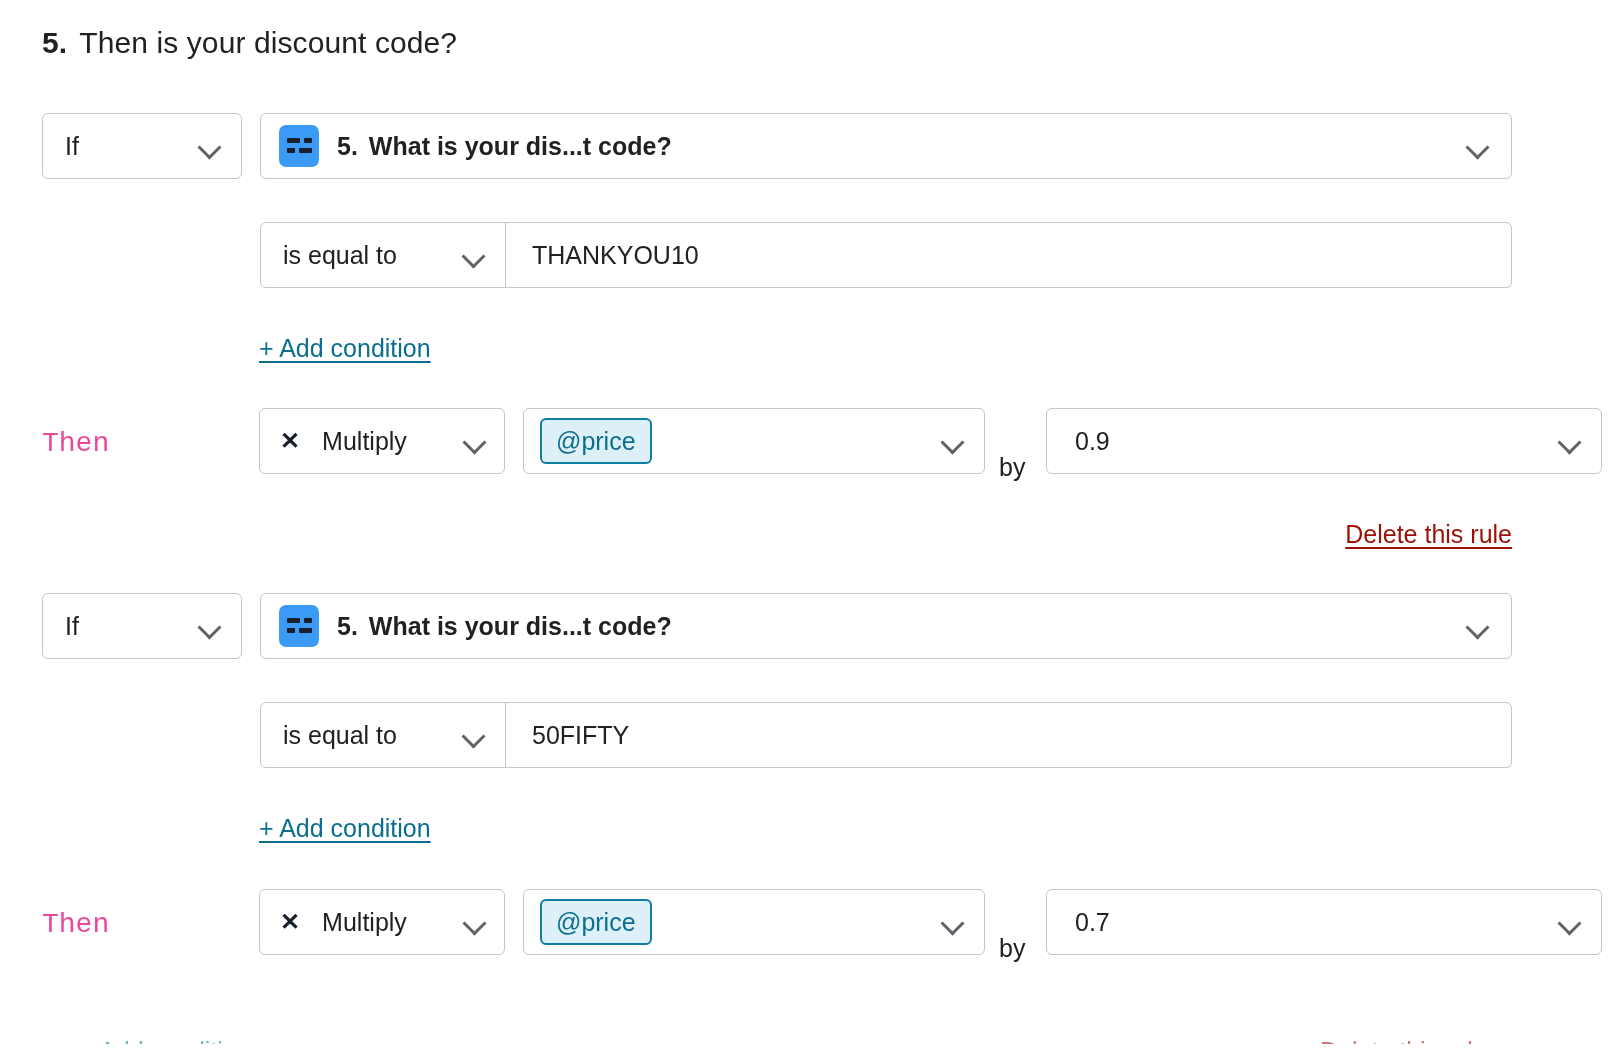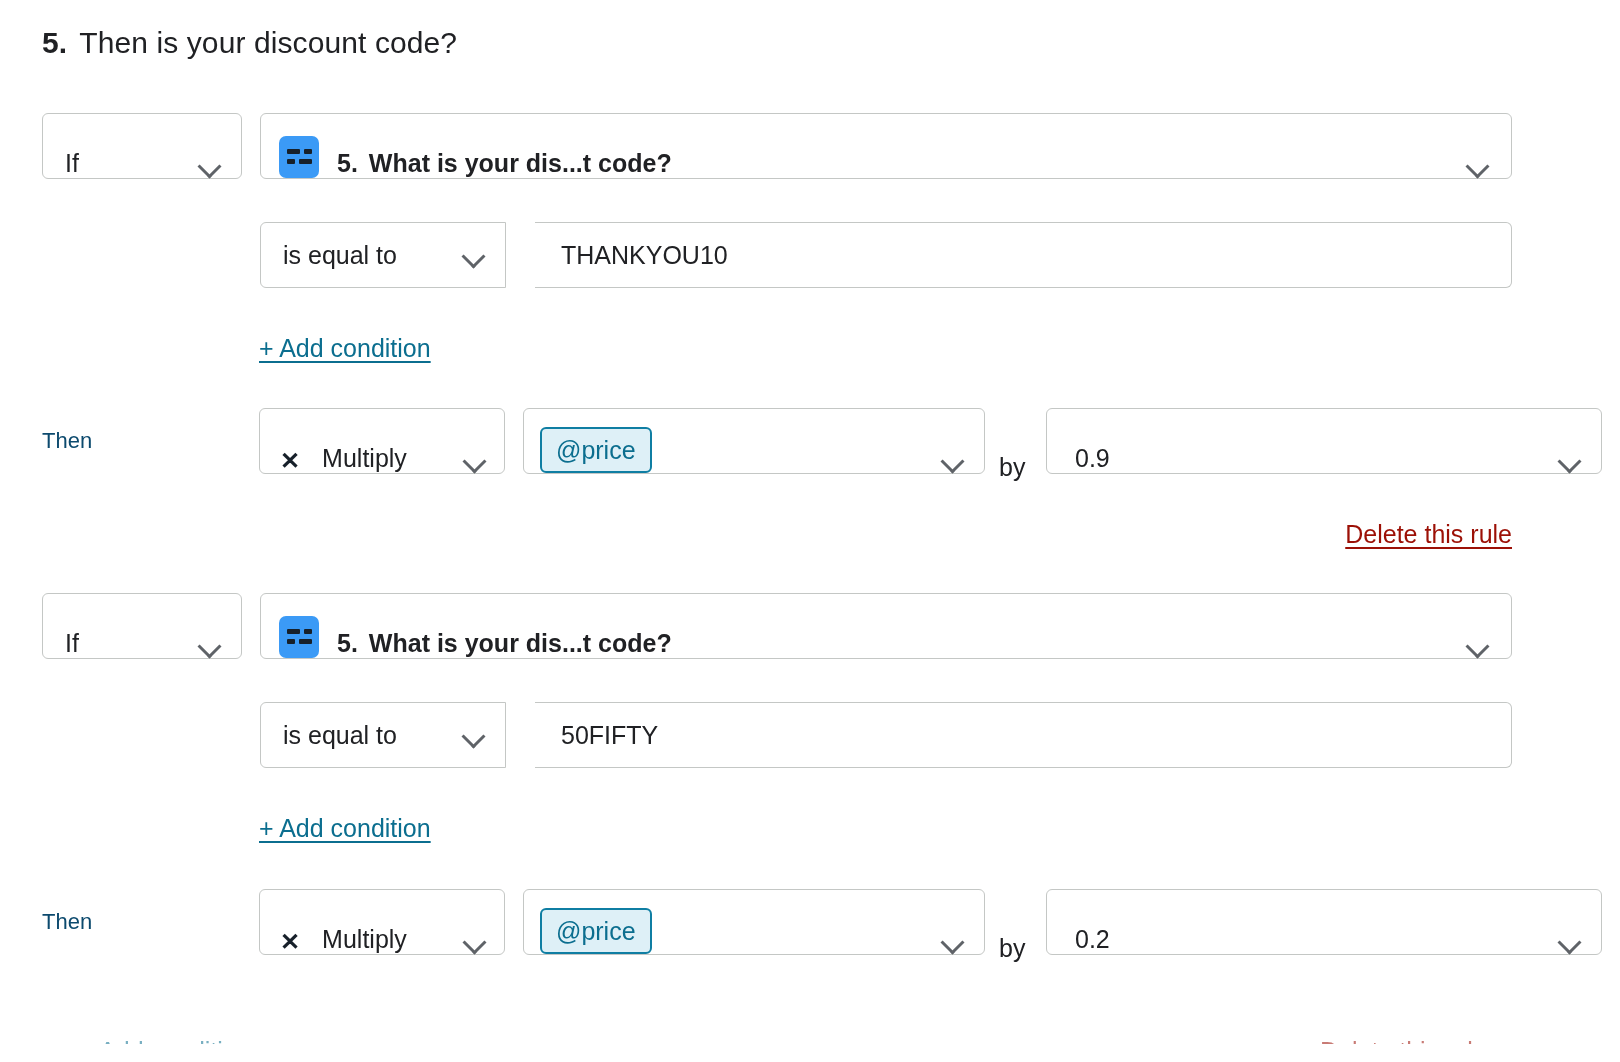--- a/index.html
+++ b/index.html
@@ -34,21 +34,21 @@
   }
   .q-heading .q-text { font-weight: normal; }
 
   
   .ctl {
     background: #ffffff;
     border: 1px solid #c4c7c5;
     border-radius: 6px;
     position: absolute;
     display: flex;
-    align-items: flex-end;
+    align-items: center;
     font-size: 25px;
     color: #202124;
   }
   .chev {
     width: 26px;
     height: 26px;
     flex: 0 0 26px;
     position: relative;
   }
   .chev::before {
@@ -103,21 +103,20 @@
   .q-select .q-sel-text { font-size: 25px; font-weight: bold; }
   .q-select .chev { margin-left: auto; }
 
   
   .cond-row {
     position: absolute;
     left: 260px;
     width: 1252px;
     height: 66px;
     display: flex;
-    gap: 29px;
   }
   .op-select {
     position: relative;
     width: 246px;
     height: 66px;
     border: 1px solid #c4c7c5;
     border-radius: 6px 0 0 6px;
     background: #fff;
     display: flex;
     align-items: center;
@@ -161,22 +160,23 @@
     text-decoration: underline;
     text-underline-offset: 4px;
     white-space: nowrap;
     cursor: pointer;
   }
 
   
   .then-label {
     position: absolute;
     left: 42px;
-    font-size: 22px;
-    color: #0c4a6e;
+    font-size: 28px;
+    color: #ec4899;
+    font-family: Liberation Mono, monospace;
   }
   .op-math {
     position: absolute;
     left: 259px;
     width: 246px;
     height: 66px;
     padding: 0 16px 0 20px;
     justify-content: flex-start;
   }
   .op-math .x-glyph {
@@ -342,21 +342,21 @@
   </div>
 
   <div class="ctl var-select" style="top:889px;">
     <span class="chip">@price</span>
     <span class="chev"></span>
   </div>
 
   <div class="by-label" style="top:909px;">by</div>
 
   <div class="ctl factor-select" style="top:889px;">
-    <span class="f-val">0.2</span>
+    <span class="f-val">0.7</span>
     <span class="chev"></span>
   </div>
 
   <div class="clip-fade" style="left:79px; top:1037px; width:460px;">
     <div class="inner" style="color:#0b6e8f;">+ Add condition</div>
   </div>
   <div class="clip-fade" style="left:1320px; top:1037px; width:320px;">
     <div class="inner" style="color:#9c1006;">Delete this rule</div>
   </div>
 

